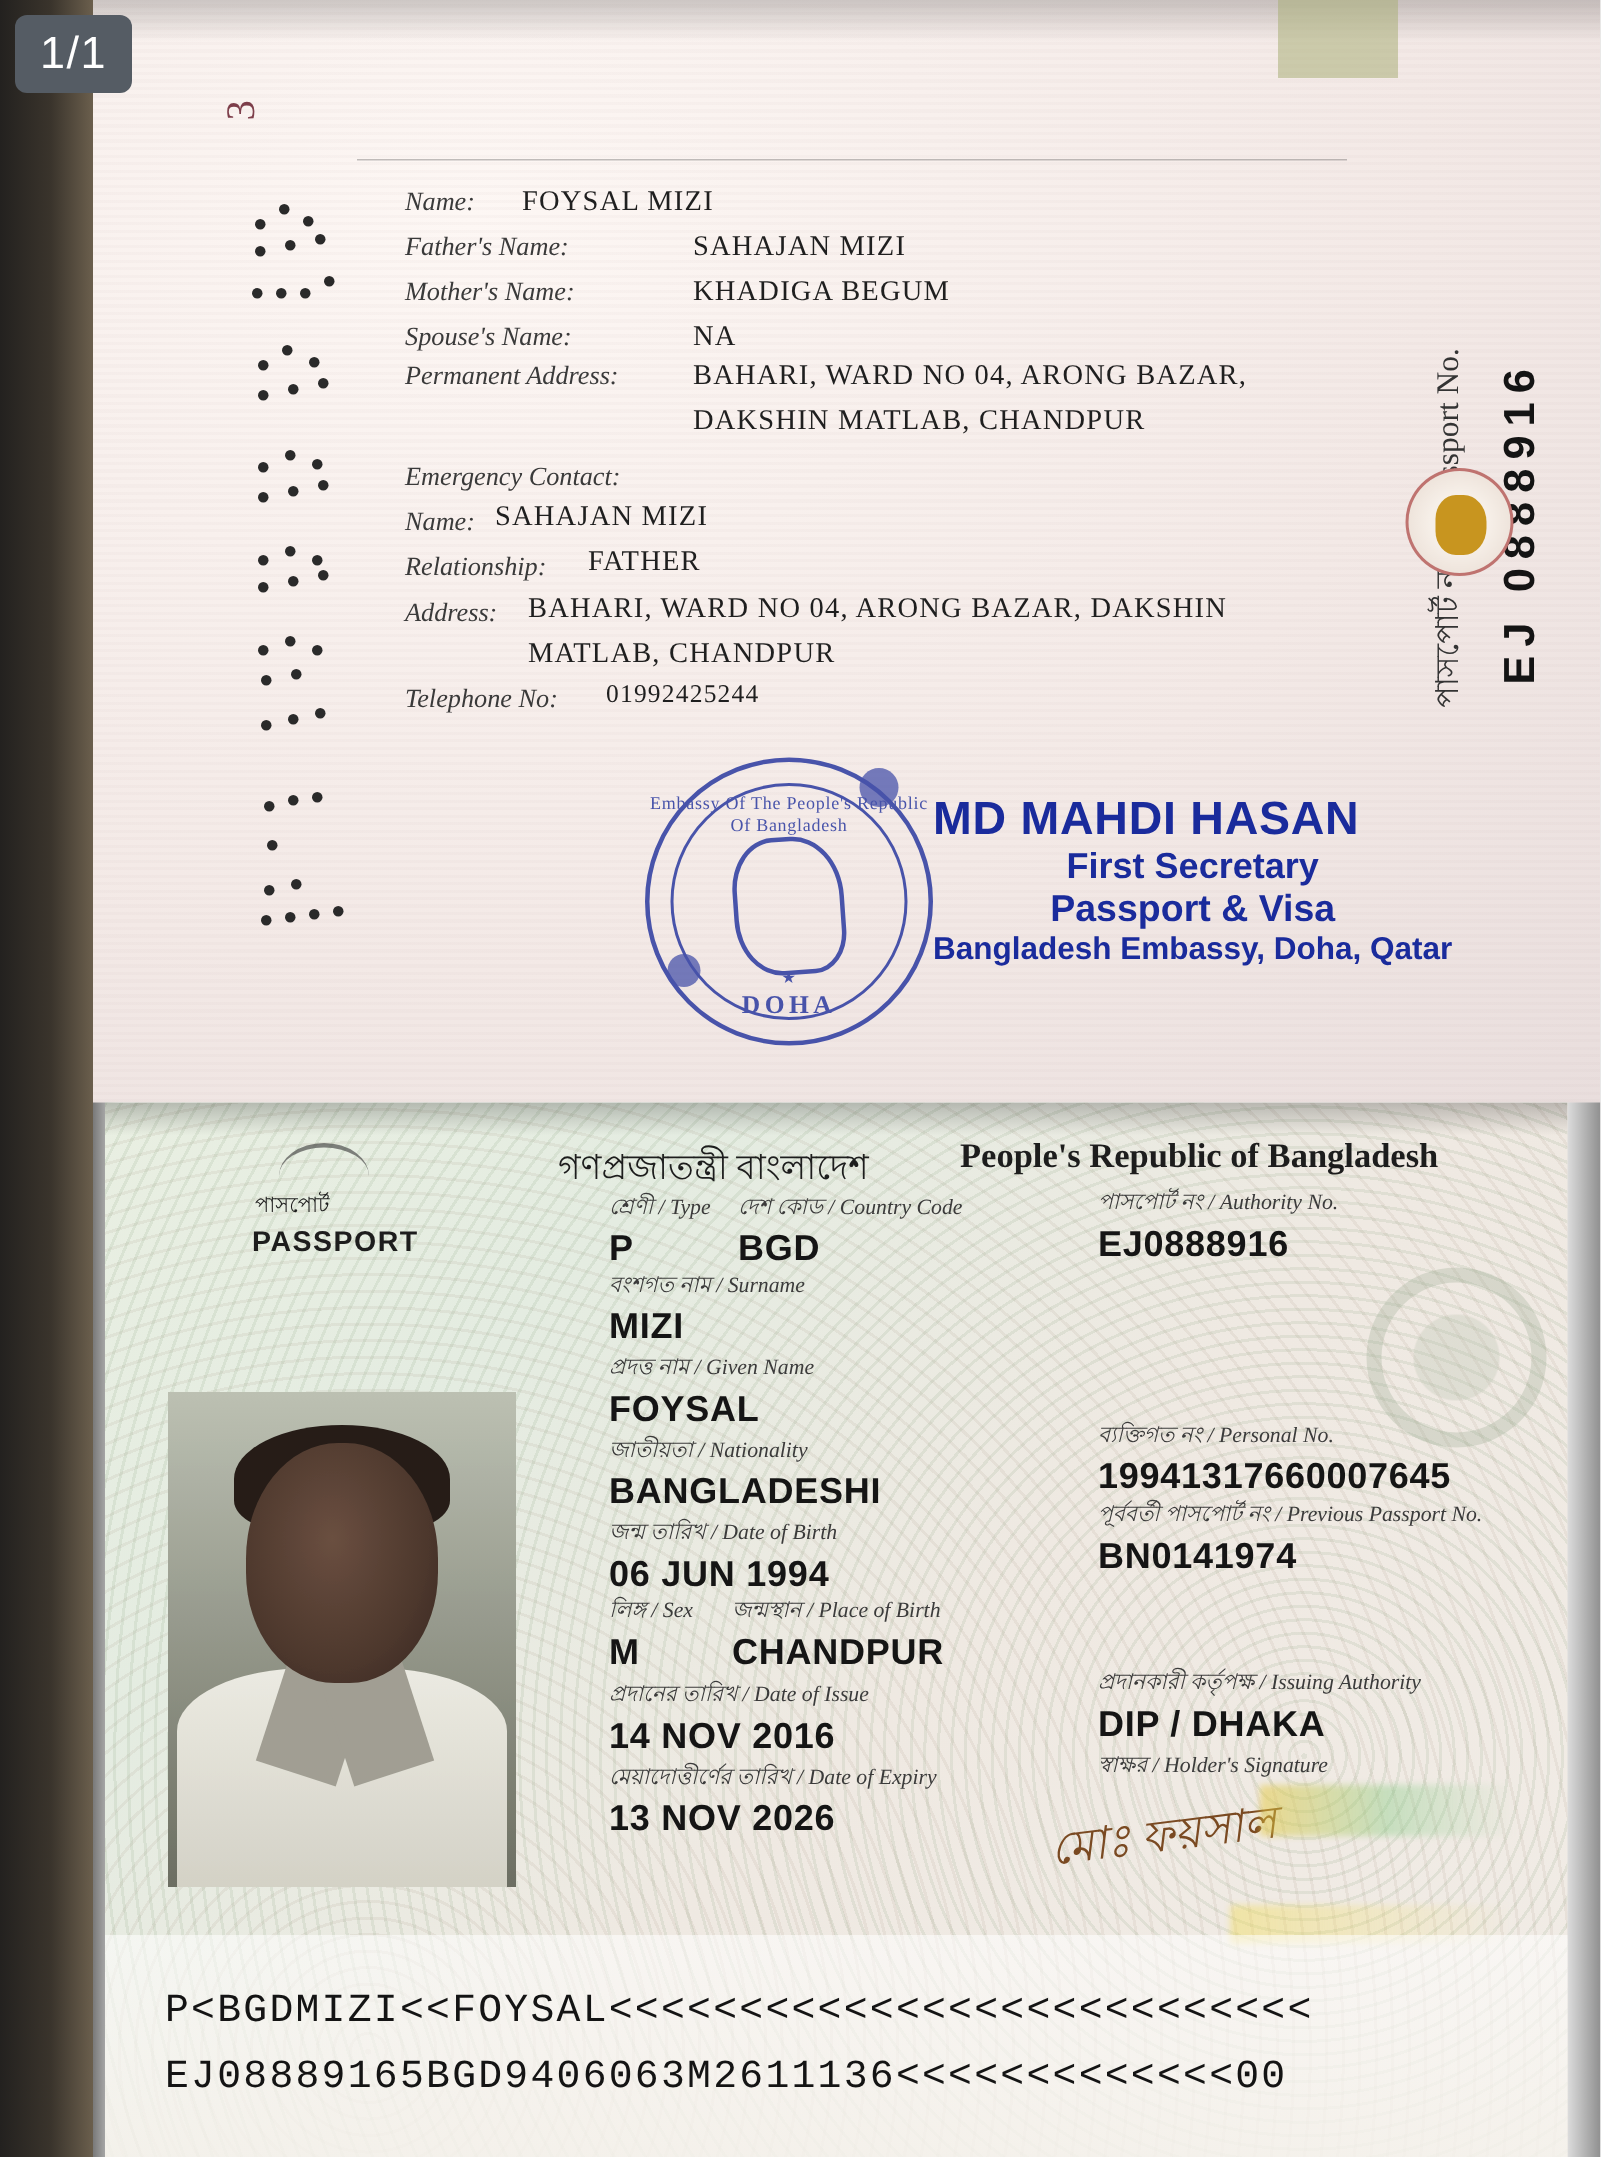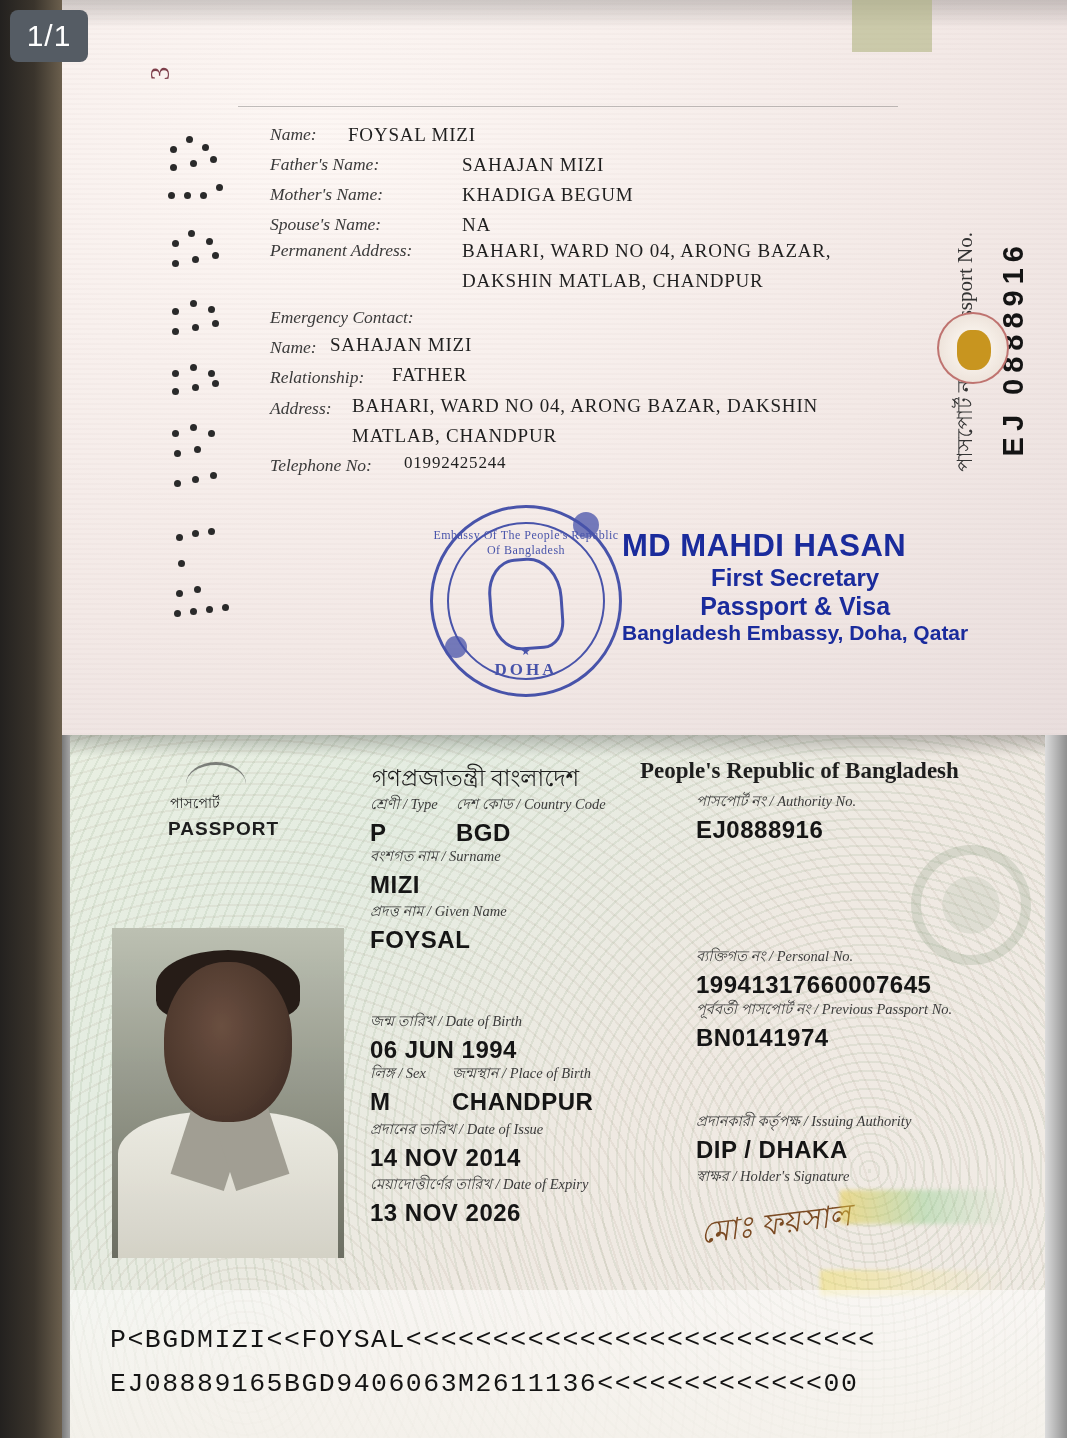--- a/index.html
+++ b/index.html
@@ -252,21 +252,21 @@
     position:absolute; left:16px; top:40px;
     font-family:"Liberation Sans", sans-serif; font-size:19px; font-weight:700; color:#1d1d1d;
     letter-spacing:1px;
   }
   .leaf {
     position:absolute; left:186px; top:762px; width:60px; height:22px;
     border-top: 3px solid #444; border-radius: 50% 50% 0 0 / 100% 100% 0 0;
     opacity:.65;
   }
 
-  .fl { position: absolute; }
+  .fl { position: absolute; margin-left: 36px; }
   .fl .cap {
     font-family: "Liberation Serif", serif;
     font-size: 14.5px; color: #3b3b3b; font-style: italic;
     white-space: nowrap;
   }
   .fl .val {
     font-family: "Liberation Sans", sans-serif;
     font-size: 24px; font-weight: 700; color: #151515;
     letter-spacing: .5px; margin-top: 2px; white-space: nowrap;
   }
@@ -506,35 +506,39 @@
       <div class="val">BGD</div>
     </div>
     <div class="fl" style="left:370px; top:845px">
       <div class="cap">বংশগত নাম / Surname</div>
       <div class="val">MIZI</div>
     </div>
     <div class="fl" style="left:370px; top:900px">
       <div class="cap">প্রদত্ত নাম / Given Name</div>
       <div class="val">FOYSAL</div>
     </div>
+    <div class="fl" style="left:370px; top:955px">
+      <div class="cap">জাতীয়তা / Nationality</div>
+      <div class="val">BANGLADESHI</div>
+    </div>
     <div class="fl" style="left:370px; top:1010px">
       <div class="cap">জন্ম তারিখ / Date of Birth</div>
       <div class="val">06 JUN 1994</div>
     </div>
     <div class="fl" style="left:370px; top:1062px">
       <div class="cap">লিঙ্গ / Sex</div>
       <div class="val">M</div>
     </div>
     <div class="fl" style="left:452px; top:1062px">
       <div class="cap">জন্মস্থান / Place of Birth</div>
       <div class="val">CHANDPUR</div>
     </div>
     <div class="fl" style="left:370px; top:1118px">
       <div class="cap">প্রদানের তারিখ / Date of Issue</div>
-      <div class="val">14 NOV 2014</div>
+      <div class="val">14 NOV 2016</div>
     </div>
     <div class="fl" style="left:370px; top:1173px">
       <div class="cap">মেয়াদোত্তীর্ণের তারিখ / Date of Expiry</div>
       <div class="val">13 NOV 2026</div>
     </div>
 
     <div class="fl" style="left:696px; top:790px">
       <div class="cap">পাসপোর্ট নং / Authority No.</div>
       <div class="val">EJ0888916</div>
     </div>

